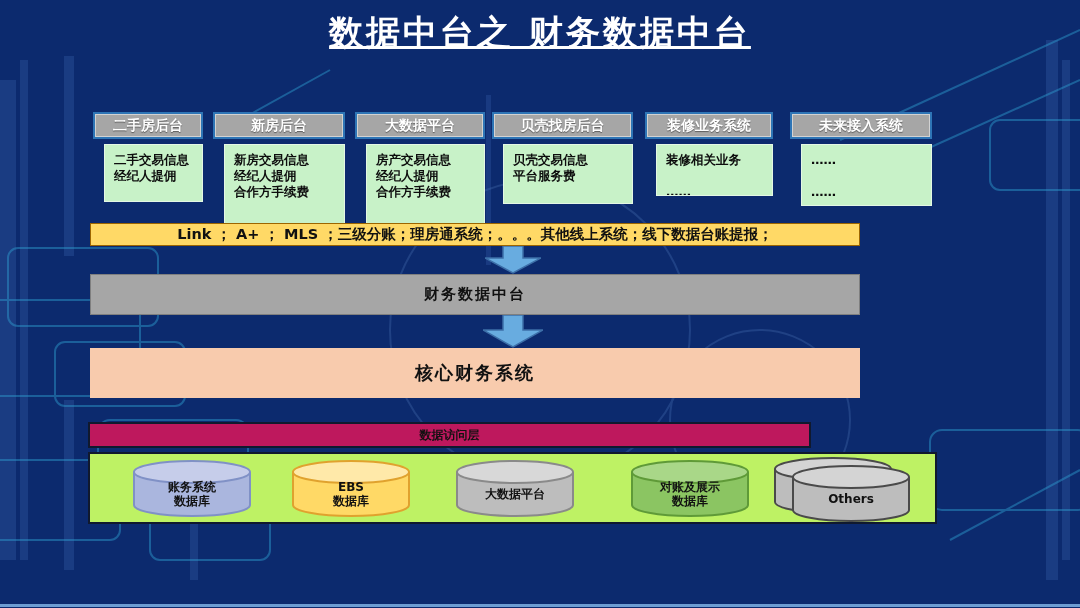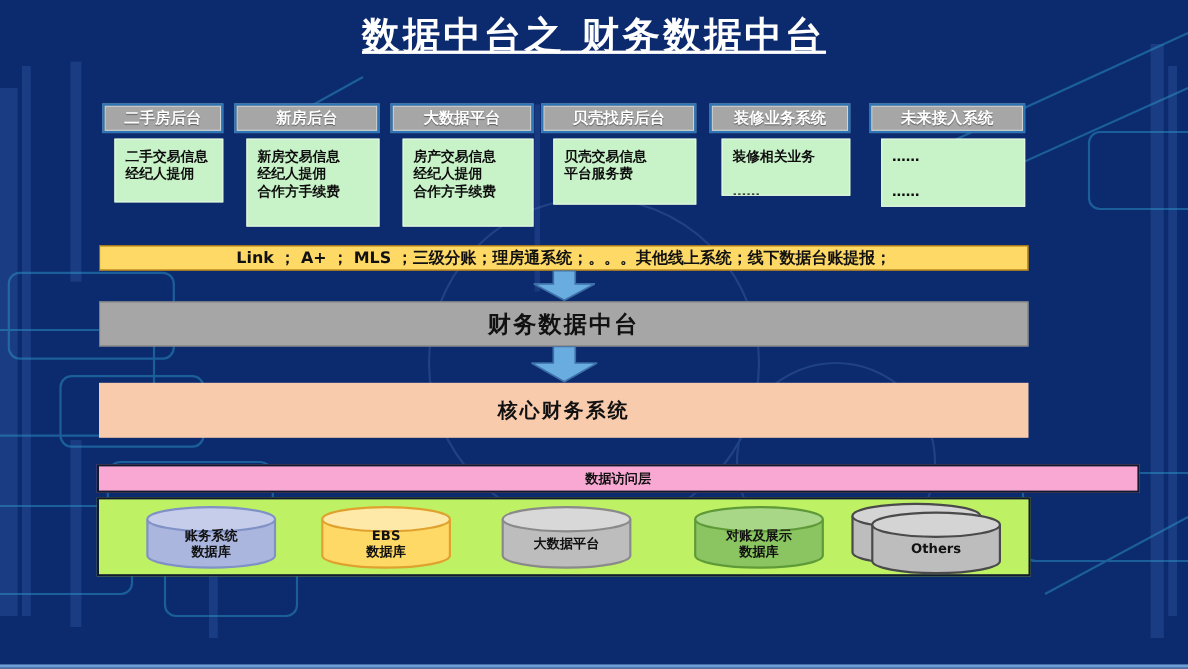--- a/index.html
+++ b/index.html
@@ -6,42 +6,42 @@
   .slide{
     position:relative; width:1080px; height:608px; overflow:hidden;
     background:#0c2a6e;
     font-family:"DejaVu Sans","Liberation Sans",sans-serif;
   }
   .bg-decor{position:absolute;left:0;top:0;width:1080px;height:608px;pointer-events:none;}
   .title{
     position:absolute; top:10px; left:0; width:100%; text-align:center;
     font-size:34px; font-weight:bold; color:#ffffff; letter-spacing:3px; margin:0;text-decoration:underline;
   }
-  .col{position:absolute; top:94px;}
+  .col{position:absolute; top:112px;}
   .col-header{
     height:27px; background:#a6a6a6; border:2px solid #2e75b6;
     box-shadow:inset 0 0 0 1px #d2d2d2; box-sizing:border-box;
     color:#ffffff; font-weight:bold; font-size:14px;
     display:flex; align-items:center; justify-content:center;
     text-shadow:0 1px 1px rgba(0,0,0,.45);
   }
   .col-body{
     margin-top:5px; background:#c8f2c8; border:1px solid #e4f7e4;
     box-sizing:border-box; color:#0d0d0d; font-weight:bold; font-size:12.5px;
     line-height:1.26; padding:7px 9px; white-space:pre-line; overflow:hidden;margin-left:11px;
   }
   .bar{
-    position:absolute; left:90px; width:845px; box-sizing:border-box;
+    position:absolute; left:90px; width:770px; box-sizing:border-box;
     display:flex; align-items:center; justify-content:center;
     color:#111; font-weight:bold;
   }
   .bar-integration{top:223px; height:23px; background:#ffd966; border:1px solid #9c6500; font-size:14.5px;}
-  .bar-platform{top:274px; height:41px; background:#a6a6a6; border:1px solid #7f7f7f; font-size:21px; letter-spacing:2px;text-align:right;}
+  .bar-platform{top:274px; height:41px; background:#a6a6a6; border:1px solid #7f7f7f; font-size:15px; letter-spacing:2px;text-align:right;}
   .bar-core{top:348px; height:50px; background:#f8cbad; font-size:18px; letter-spacing:2px;}
-  .bar-access{left:88px; top:422px; width:948px; height:26px; background:#f9a8d4; border:2px solid #10192e; font-size:12px;}
+  .bar-access{left:88px; top:422px; width:723px; height:26px; background:#be185d; border:2px solid #10192e; font-size:12px;}
   .db-container{
     position:absolute; left:88px; top:452px; width:849px; height:72px;
     background:#bef264; border:2px solid #10192e; box-sizing:border-box;
   }
   .arrow{position:absolute;}
   .cyl{position:absolute; width:122px; height:60px;}
   .cyl svg{position:absolute; left:0; top:0;}
   .cyl-label{
     position:absolute; left:0; top:0; width:100%; height:100%;
     display:flex; align-items:center; justify-content:center;

